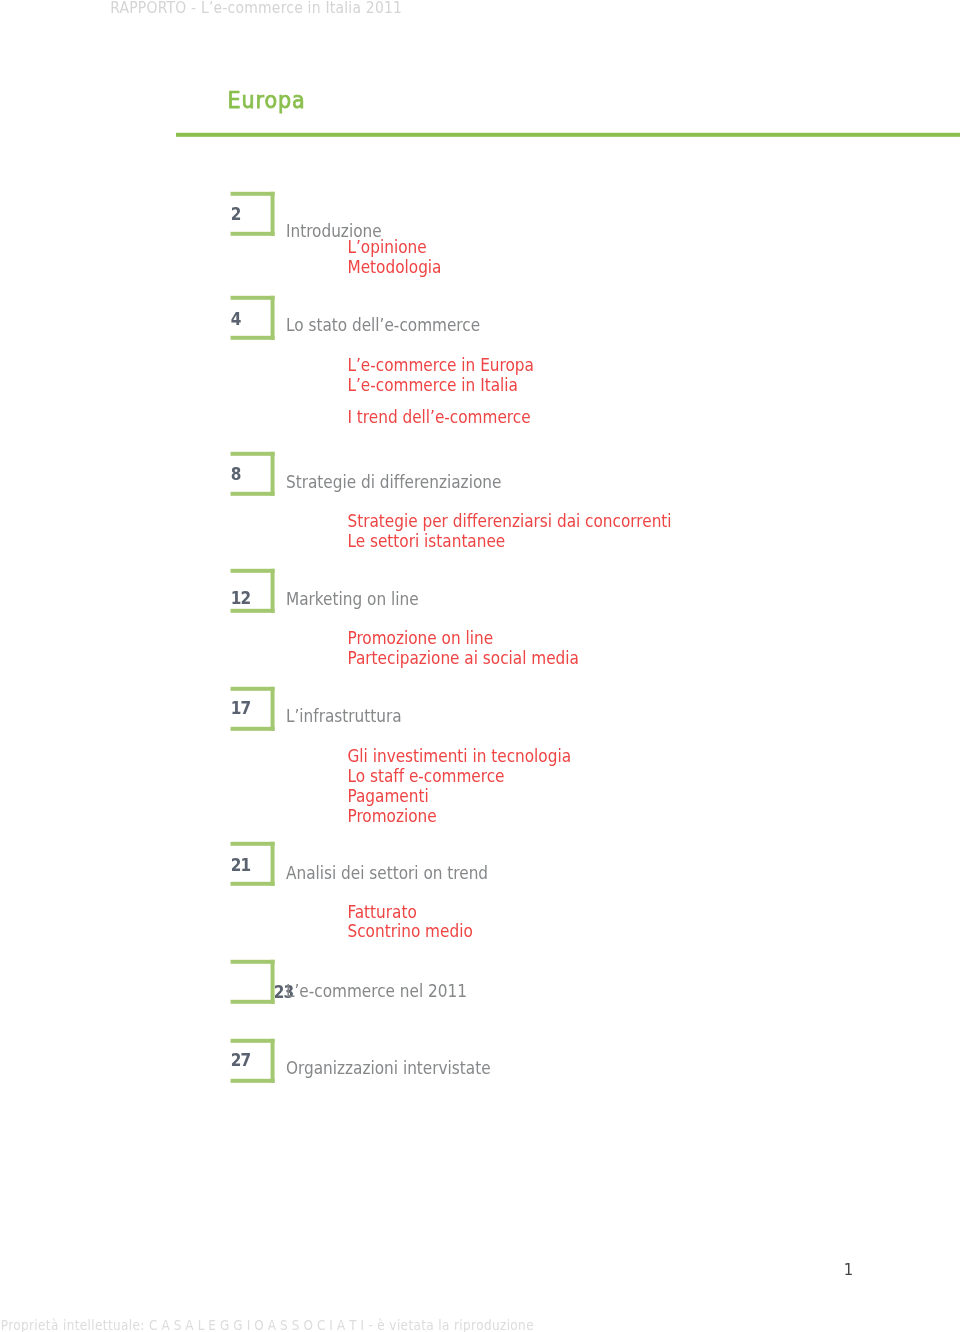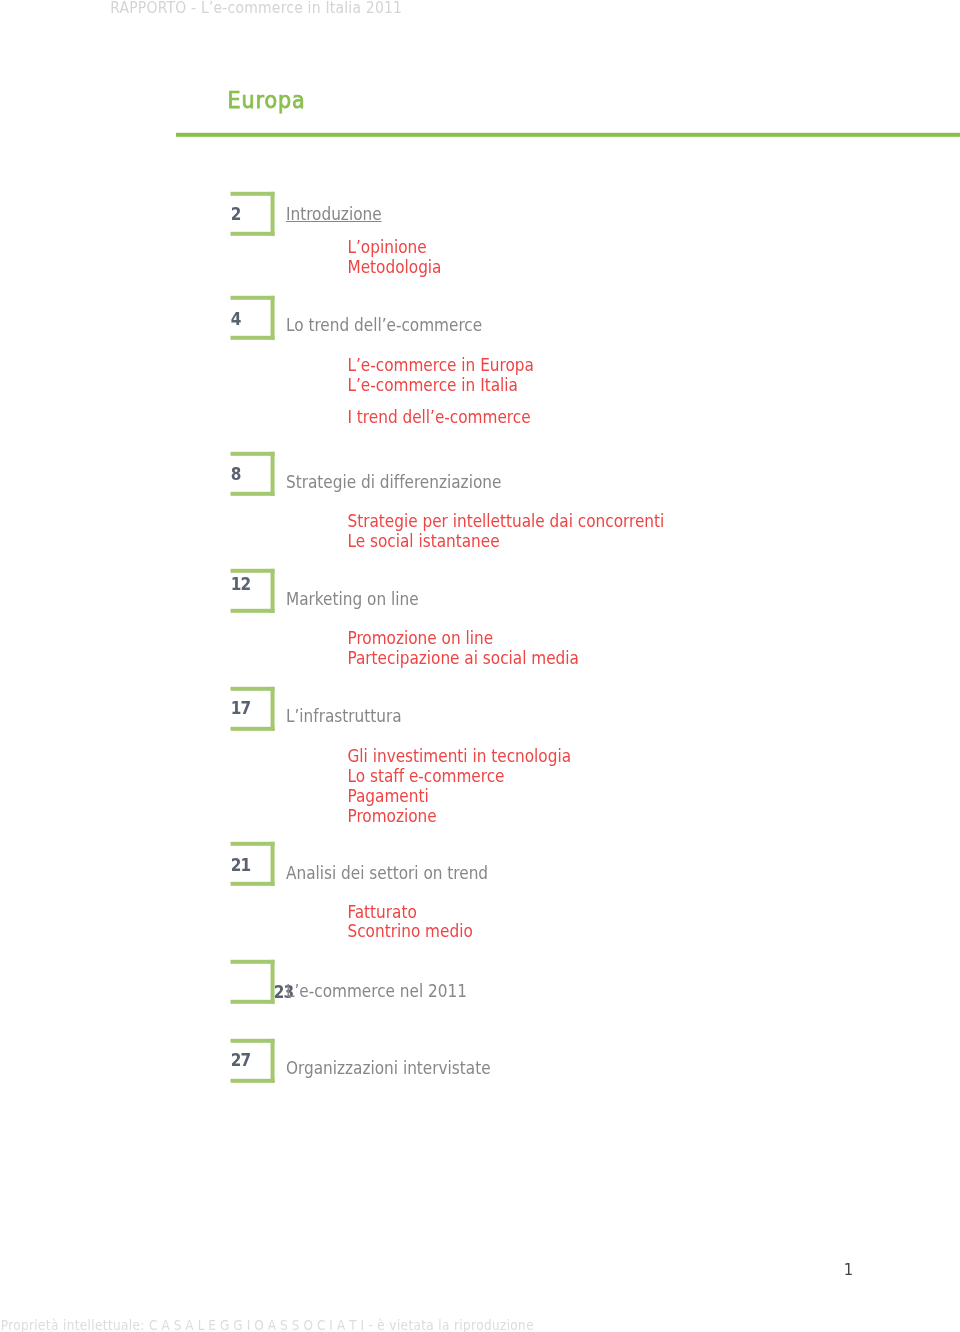--- a/index.html
+++ b/index.html
@@ -52,42 +52,42 @@
   <div class="t running-head">RAPPORTO - L’e-commerce in Italia 2011</div>
 
   <div class="t doc-title">Europa</div>
 
   <div class="rule"></div>
 
   <div id="toc" class="toc">
       <div class="toc-entry" style="top: 192px; height: 87.8px;">
         <div class="num-box" style="top: 0px;"></div>
         <div class="t num" style="top: 12.2px;">2</div>
-        <div class="t chapter" style="top: 12px; text-decoration: underline;">Introduzione</div>
+        <div class="t chapter" style="top: 29px;">Introduzione</div>
         <div class="t sub" style="top: 44.6px;">L’opinione</div>
         <div class="t sub" style="top: 64.6px;">Metodologia</div>
       </div>
       <div class="toc-entry" style="top: 296px; height: 121.8px;">
         <div class="num-box" style="top: 0px;"></div>
         <div class="t num" style="top: 12.8px;">4</div>
-        <div class="t chapter" style="top: 19px;">Lo trend dell’e-commerce</div>
+        <div class="t chapter" style="top: 19px;">Lo stato dell’e-commerce</div>
         <div class="t sub" style="top: 58.6px;">L’e-commerce in Europa</div>
         <div class="t sub" style="top: 78.6px;">L’e-commerce in Italia</div>
         <div class="t sub" style="top: 111px;">I trend dell’e-commerce</div>
       </div>
       <div class="toc-entry" style="top: 452px; height: 101.8px;">
         <div class="num-box" style="top: 0px;"></div>
         <div class="t num" style="top: 12.2px;">8</div>
         <div class="t chapter" style="top: 19.5px;">Strategie di differenziazione</div>
-        <div class="t sub" style="top: 59px;">Strategie per intellettuale dai concorrenti</div>
-        <div class="t sub" style="top: 78.6px;">Le social istantanee</div>
+        <div class="t sub" style="top: 59px;">Strategie per differenziarsi dai concorrenti</div>
+        <div class="t sub" style="top: 78.6px;">Le settori istantanee</div>
       </div>
       <div class="toc-entry" style="top: 569px; height: 102.2px;">
         <div class="num-box" style="top: 0px;"></div>
-        <div class="t num" style="top: 5px;">12</div>
+        <div class="t num" style="top: 19px;">12</div>
         <div class="t chapter" style="top: 20px;">Marketing on line</div>
         <div class="t sub" style="top: 59px;">Promozione on line</div>
         <div class="t sub" style="top: 79px;">Partecipazione ai social media</div>
       </div>
       <div class="toc-entry" style="top: 687px; height: 141.8px;">
         <div class="num-box" style="top: 0px;"></div>
         <div class="t num" style="top: 11.2px;">17</div>
         <div class="t chapter" style="top: 19.4px;">L’infrastruttura</div>
         <div class="t sub" style="top: 58.6px;">Gli investimenti in tecnologia</div>
         <div class="t sub" style="top: 78.6px;">Lo staff e-commerce</div>

